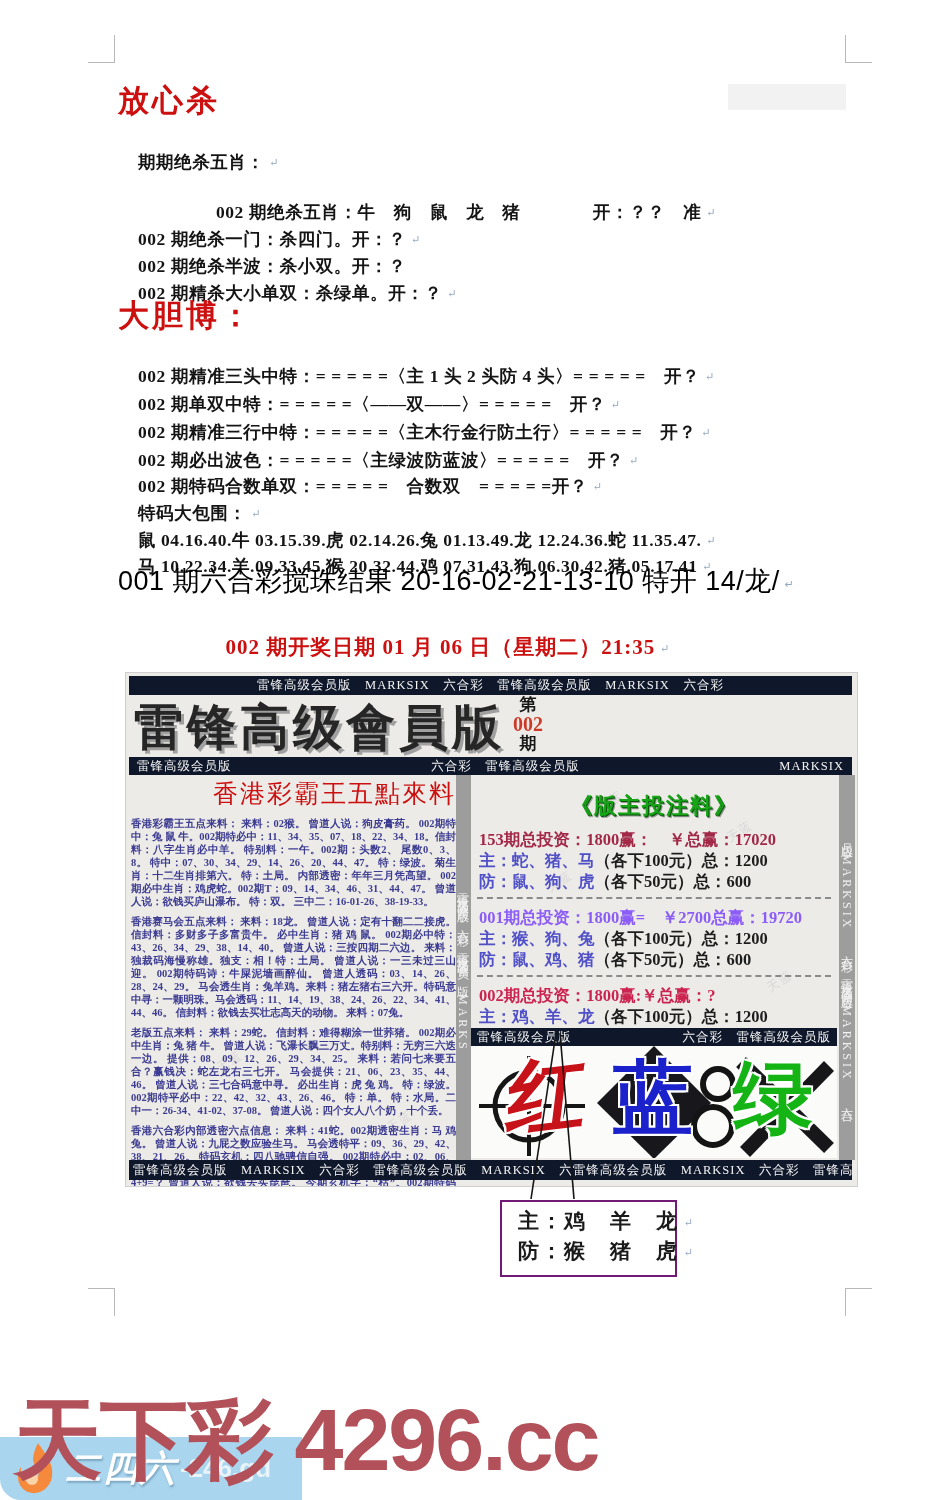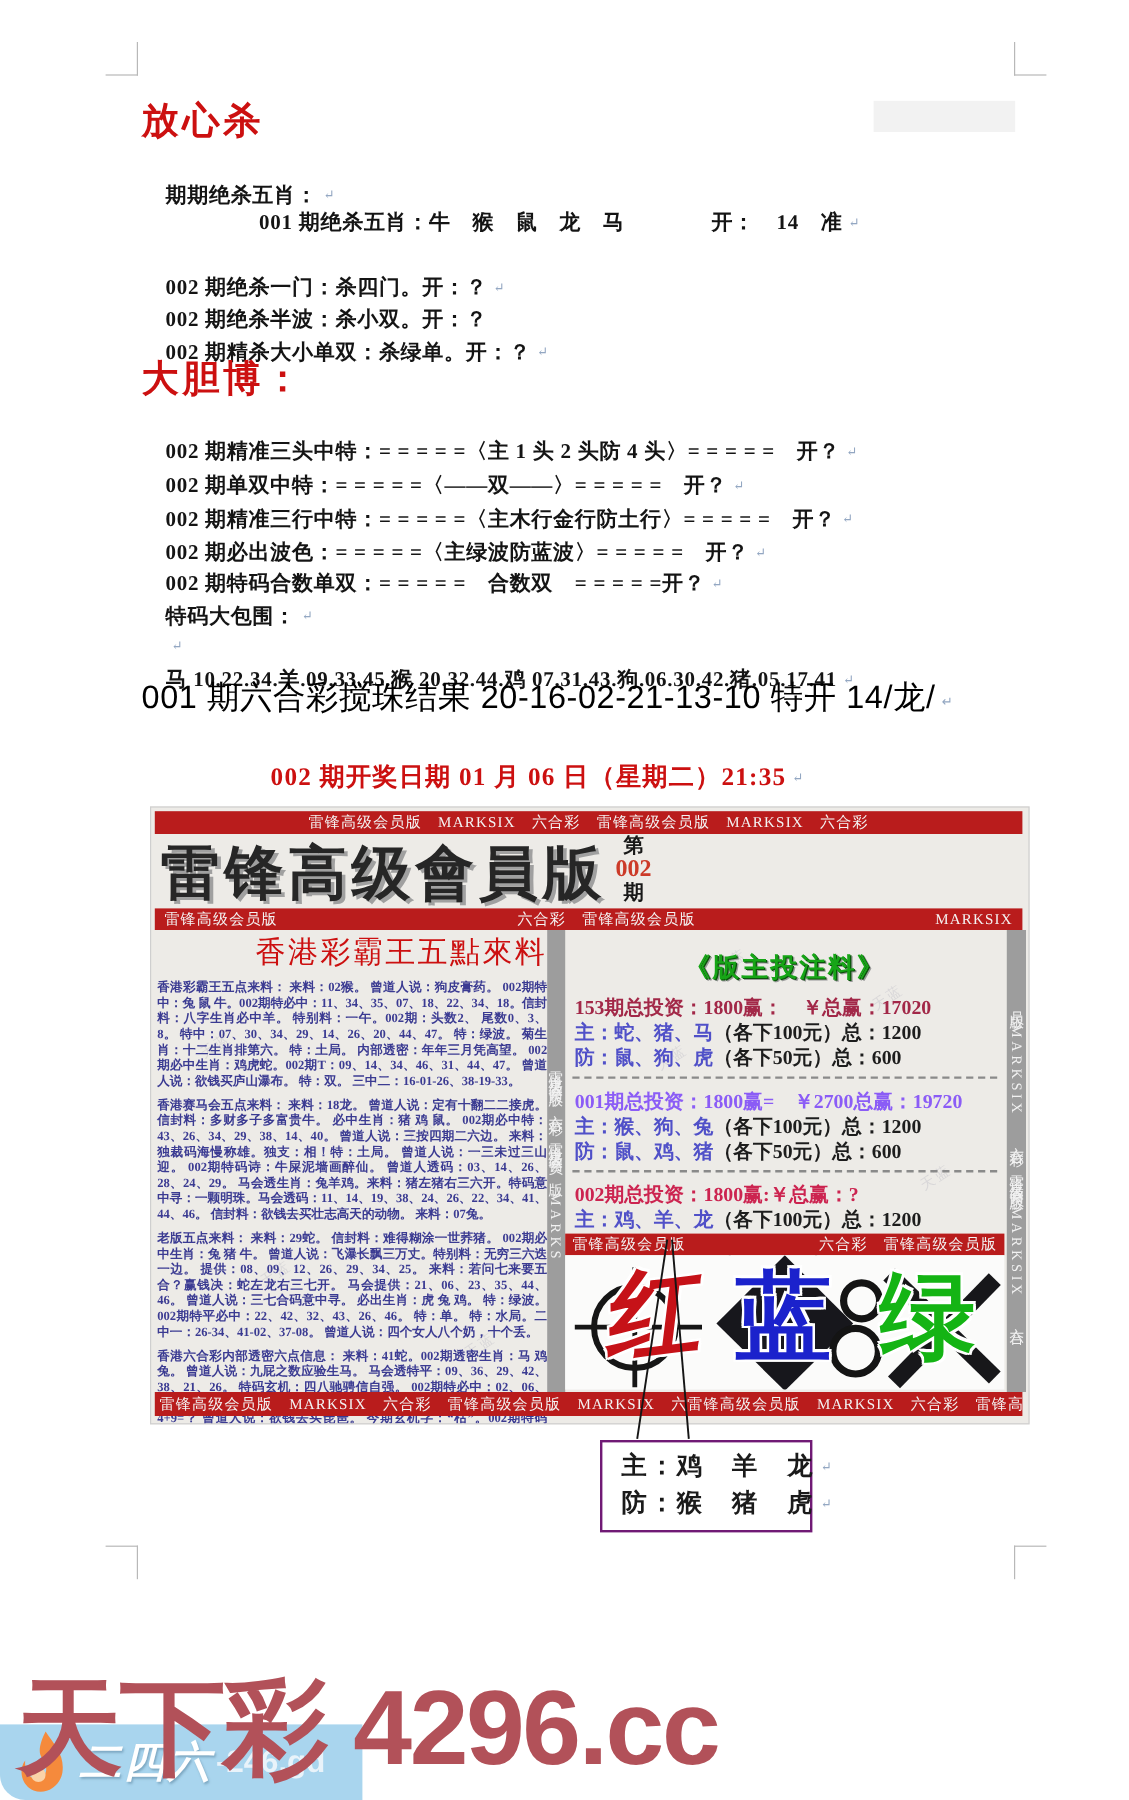--- a/index.html
+++ b/index.html
@@ -21,21 +21,21 @@
   .indent{left:196px;}
   .pil::after{content:"↵";color:#93a7c2;font-size:11px;font-weight:normal;margin-left:5px;vertical-align:2px;}
   .result{position:absolute;left:118px;top:563px;font-size:27px;font-weight:normal;color:#000;
           font-family:"Liberation Sans","DejaVu Sans",sans-serif;white-space:nowrap;letter-spacing:0.5px;}
   .drawdate{position:absolute;left:118px;top:633px;width:660px;text-align:center;font-size:21px;
             font-weight:bold;color:#cc1010;letter-spacing:1px;}
 
   
   .flyer{position:absolute;left:125px;top:672px;width:731px;height:513px;background:#edebe7;
          border:1px solid #cfcfcf;overflow:hidden;}
-  .strip{position:absolute;background:#b91c1c;color:#f4f4f4;font-size:12.5px;display:flex;
+  .strip{position:absolute;background:#0f172a;color:#f4f4f4;font-size:12.5px;display:flex;
          align-items:center;white-space:nowrap;overflow:hidden;letter-spacing:1px;}
   .strip-top{left:3px;top:3px;width:723px;height:19px;justify-content:center;}
   .strip-second{left:3px;top:84px;width:723px;height:18px;justify-content:space-between;padding:0 8px;width:707px;}
   .strip-mid{left:345px;top:355px;width:366px;height:18px;justify-content:space-between;padding:0 6px;width:354px;}
   .strip-bottom{left:3px;top:487px;width:715px;height:20px;justify-content:space-between;padding:0 4px;text-align:right;}
   .vstrip{position:absolute;background:#9d9d9d;color:#f2f2f2;writing-mode:vertical-rl;
           font-size:12px;letter-spacing:3px;text-align:center;overflow:hidden;}
   .vstrip-mid{left:330px;top:102px;width:15px;height:385px;}
   .vstrip-right{left:713px;top:102px;width:16px;height:385px;}
 
@@ -95,22 +95,22 @@
   <div class="cropmark cm-bl"></div>
   <div class="cropmark cm-br"></div>
   <div class="faintbox"></div>
 
   <div class="h1" style="top:80px">
     <span>放心杀</span>
   </div>
   <div class="docline" style="top:129px">
     <span>期期绝杀五肖：</span><span class="pil"></span>
   </div>
-  <div class="docline indent" style="top:152px">
-    <span>001 期绝杀五肖：牛　猴　鼠　龙　马　　　　开：　14　准</span><span class="pil"></span>
+  <div class="docline indent" style="top:179px">
+    <span>002 期绝杀五肖：牛　狗　鼠　龙　猪　　　　开：？？　准</span><span class="pil"></span>
   </div>
   <div class="docline" style="top:206px">
     <span>002 期绝杀一门：杀四门。开：？</span><span class="pil"></span>
   </div>
   <div class="docline" style="top:233px">
     <span>002 期绝杀半波：杀小双。开：？</span>
   </div>
   <div class="docline" style="top:260px">
     <span>002 期精杀大小单双：杀绿单。开：？</span><span class="pil"></span>
   </div>
@@ -130,21 +130,21 @@
   <div class="docline" style="top:427px">
     <span>002 期必出波色：= = = = =〈主绿波防蓝波〉= = = = =　开？</span><span class="pil"></span>
   </div>
   <div class="docline" style="top:453px">
     <span>002 期特码合数单双：= = = = =　合数双　= = = = =开？</span><span class="pil"></span>
   </div>
   <div class="docline" style="top:480px">
     <span>特码大包围：</span><span class="pil"></span>
   </div>
   <div class="docline" style="top:507px">
-    <span class="pil"></span>
+    <span>鼠 04.16.40.牛 03.15.39.虎 02.14.26.兔 01.13.49.龙 12.24.36.蛇 11.35.47.</span><span class="pil"></span>
   </div>
   <div class="docline" style="top:533px">
     <span>马 10.22.34.羊.09.33.45.猴 20.32.44.鸡 07.31.43.狗.06.30.42.猪.05.17.41</span><span class="pil"></span>
   </div>
 
   <div class="result">
     <span>001 期六合彩搅珠结果 20-16-02-21-13-10 特开 14/龙/</span><span class="pil"></span>
   </div>
   <div class="drawdate">
     <span>002 期开奖日期 01 月 06 日（星期二）21:35</span><span class="pil"></span>

